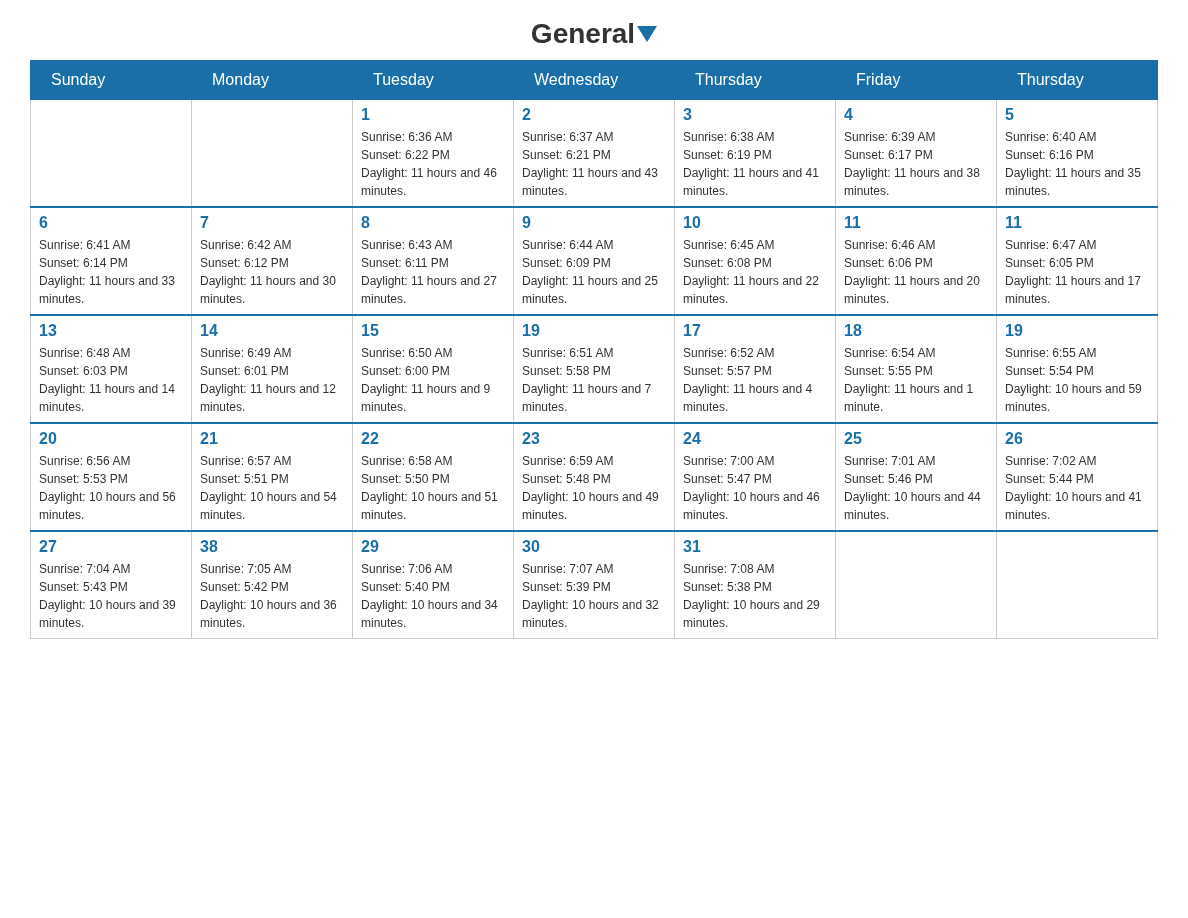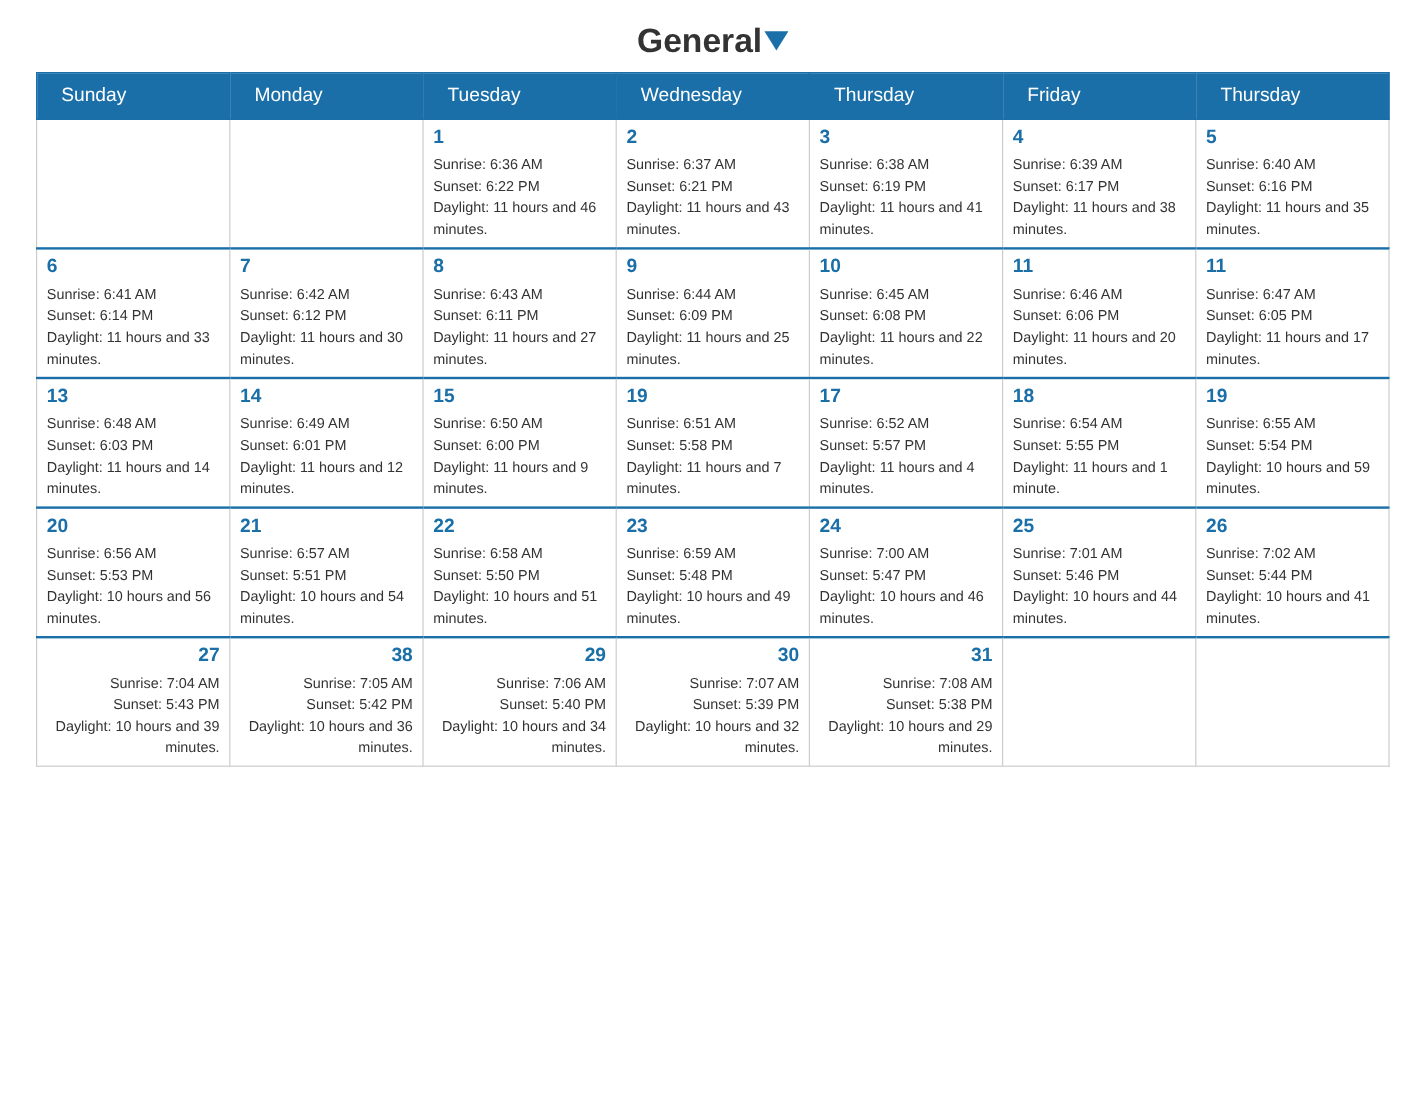--- a/index.html
+++ b/index.html
@@ -98,21 +98,20 @@
     .calendar td .sun-info {
       color: #333;
       font-size: 12px;
       line-height: 1.5;
     }
     .calendar tr td {
       border-bottom: 2px solid #1a6fa8;
     }
     .calendar tr:last-child td {
       border-bottom: 1px solid #ccc;
-      text-align: right;
     }
   </style>
 </head>
 <body>
 
 <div class="header">
   <div class="logo">
     <div class="logo-top">
       <span class="general">General</span><span class="triangle"></span>
     </div>

